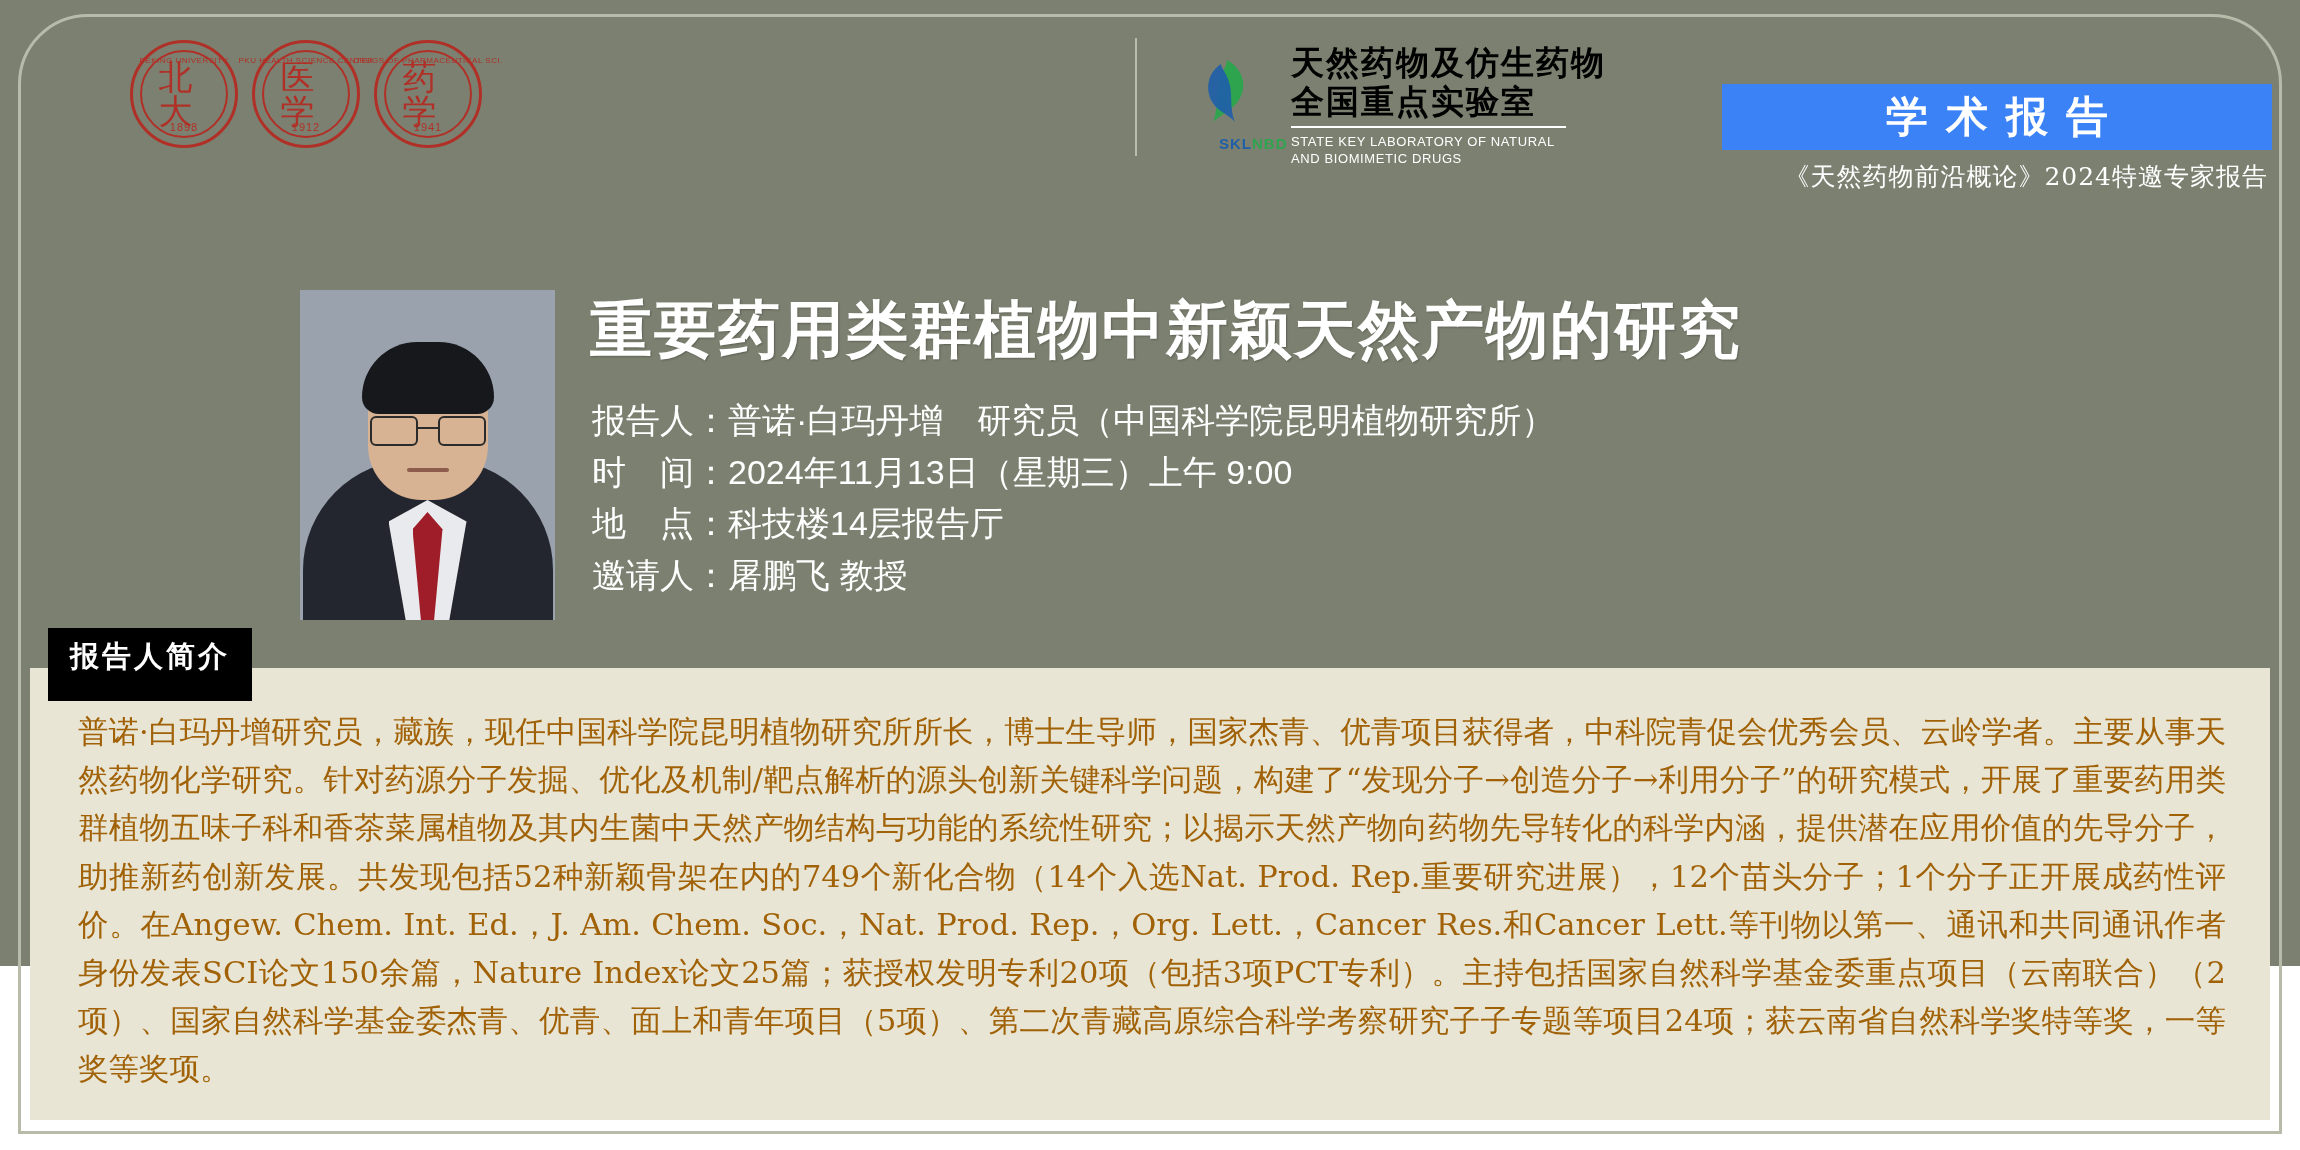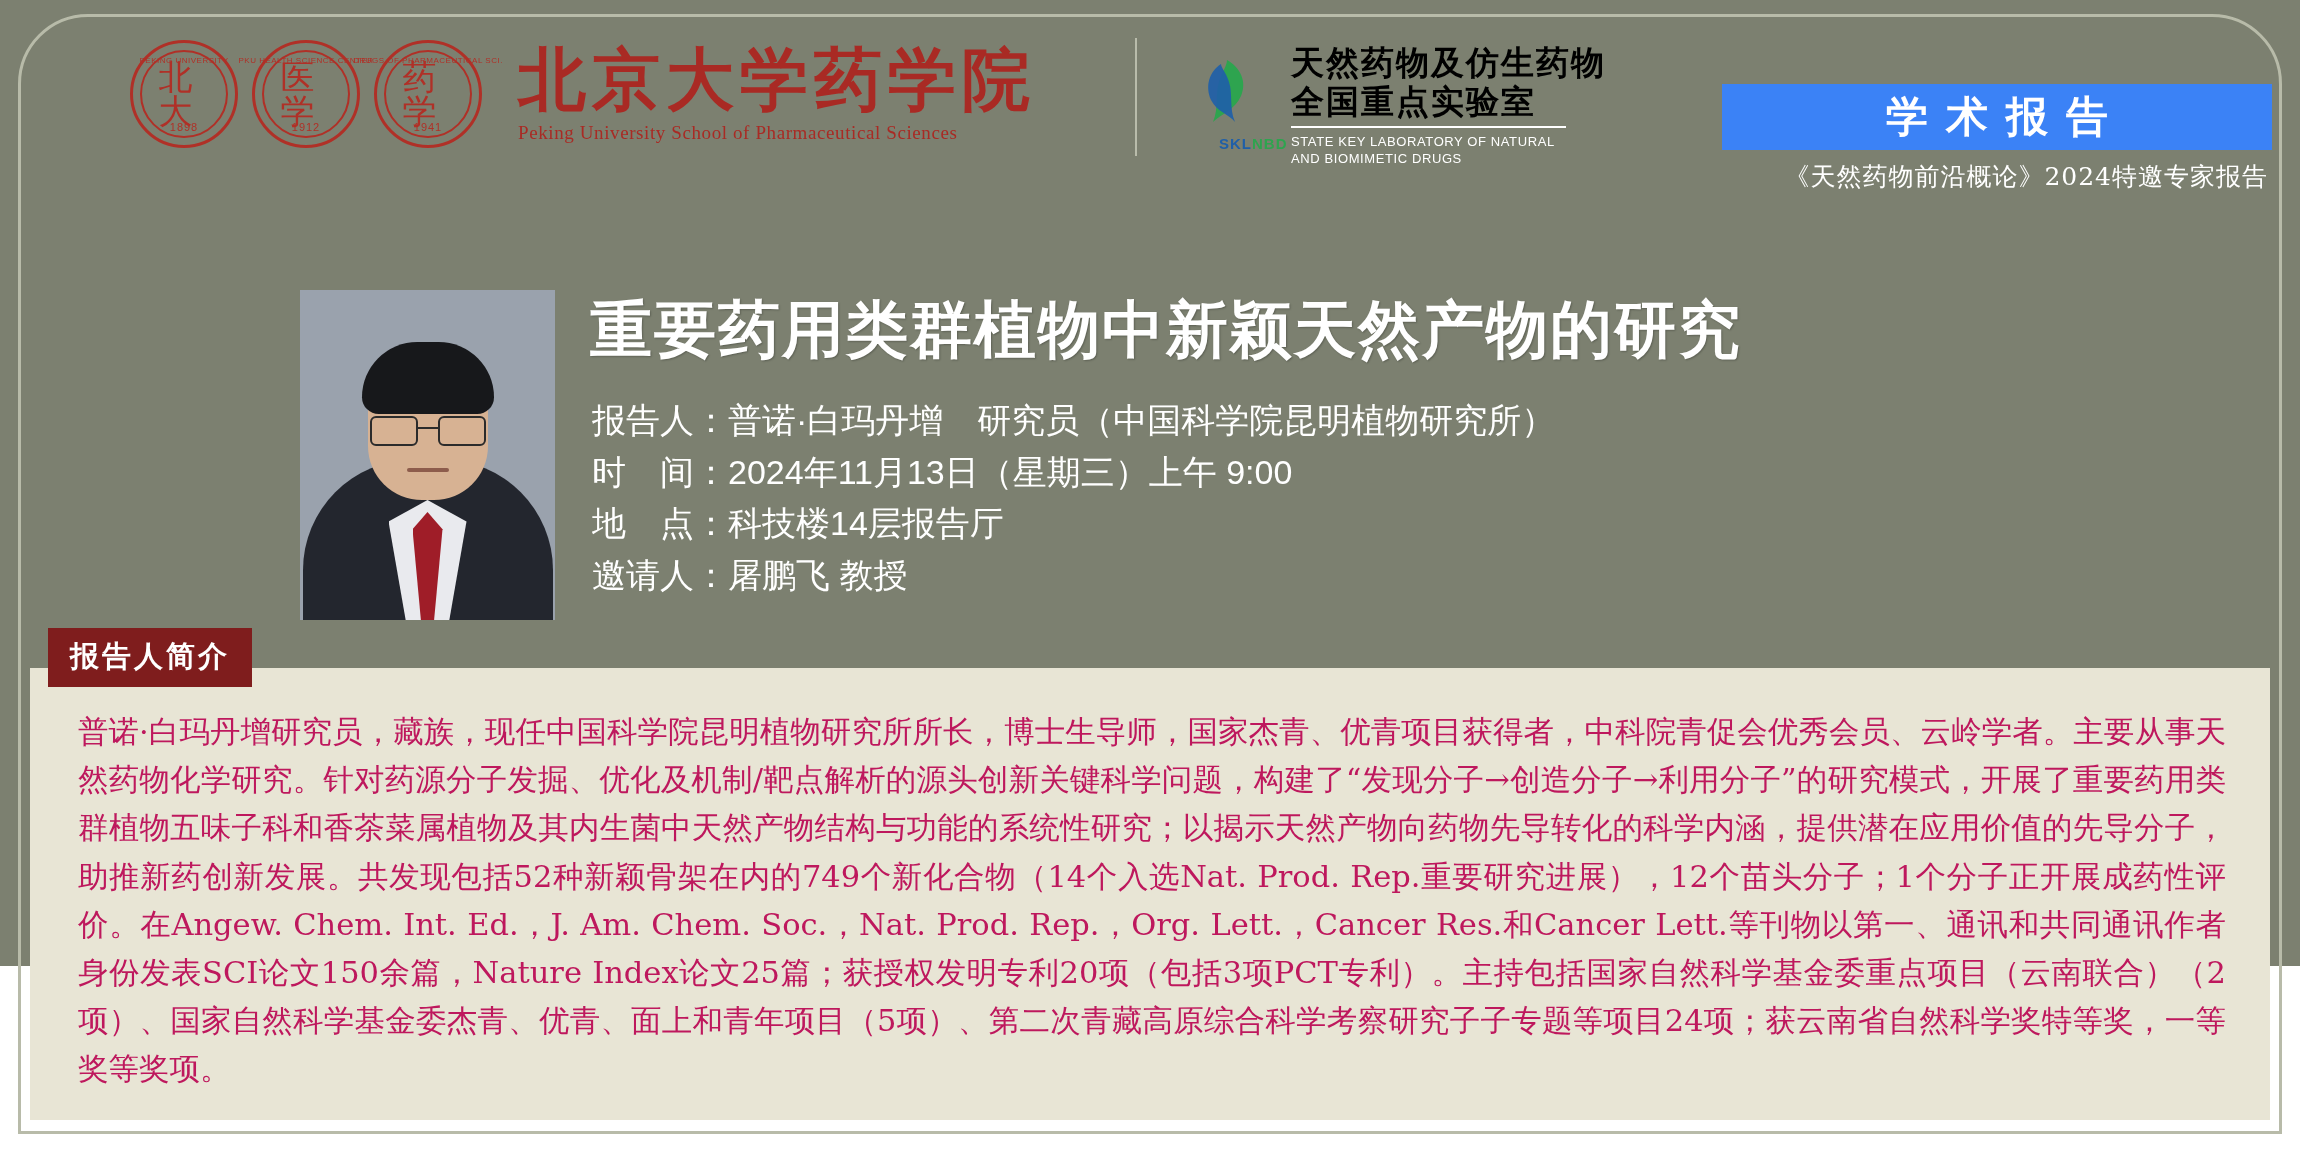--- a/index.html
+++ b/index.html
@@ -333,45 +333,45 @@
     line-height: 1.52;
     font-family: "Liberation Sans", sans-serif;
   }
   .meta div { white-space: nowrap; }
 
   
   .bio-tab {
     position: absolute;
     left: 48px;
     top: 628px;
-    background: #7f1d1d;
+    background: #000000;
     color: #ffffff;
     font-size: 29px;
     font-weight: bold;
     letter-spacing: 3px;
-    padding: 9px 22px 10px 22px;
+    padding: 9px 22px 24px 22px;
     z-index: 3;
   }
   .bio-panel {
     position: absolute;
     left: 30px;
     top: 668px;
     width: 2240px;
     height: 452px;
     background: #e8e5d5;
     box-sizing: border-box;
   }
   .bio-text {
     position: absolute;
     left: 48px;
     top: 40px;
     width: 2148px;
     font-size: 30.5px;
     line-height: 1.58;
-    color: #be185d;
+    color: #a16207;
     text-align: justify;
     font-family: "DejaVu Serif", serif;
   }
 </style>
 </head>
 <body>
 
 <div class="poster">
   <div class="frame"></div>
 
@@ -390,24 +390,20 @@
         <span class="inner-mark">医学</span>
         <span class="seal-year">1912</span>
       </div>
 
       <div class="seal">
         <span class="arc-top">DRUGS OF PHARMACEUTICAL SCI.</span>
         <span class="inner-mark">药学</span>
         <span class="seal-year">1941</span>
       </div>
 
-      <div class="school-name">
-        <div class="cn">北京大学药学院</div>
-        <div class="en">Peking University School of Pharmaceutical Sciences</div>
-      </div>
     </div>
 
     <div class="divider-v"></div>
 
     <div class="lab">
       <div class="lab-logo">
         <svg class="shape" viewBox="0 0 56 66">
           <path d="M30 2 C44 10, 50 24, 44 38 C38 52, 24 56, 16 64 C22 50, 18 36, 22 24 C25 14, 30 8, 30 2 Z" fill="#2ea44f"></path>
           <path d="M24 6 C12 14, 8 28, 14 42 C20 54, 32 56, 38 64 C32 50, 36 36, 32 24 C29 14, 24 10, 24 6 Z" fill="#1f5fa8" opacity="0.92"></path>
         </svg>

